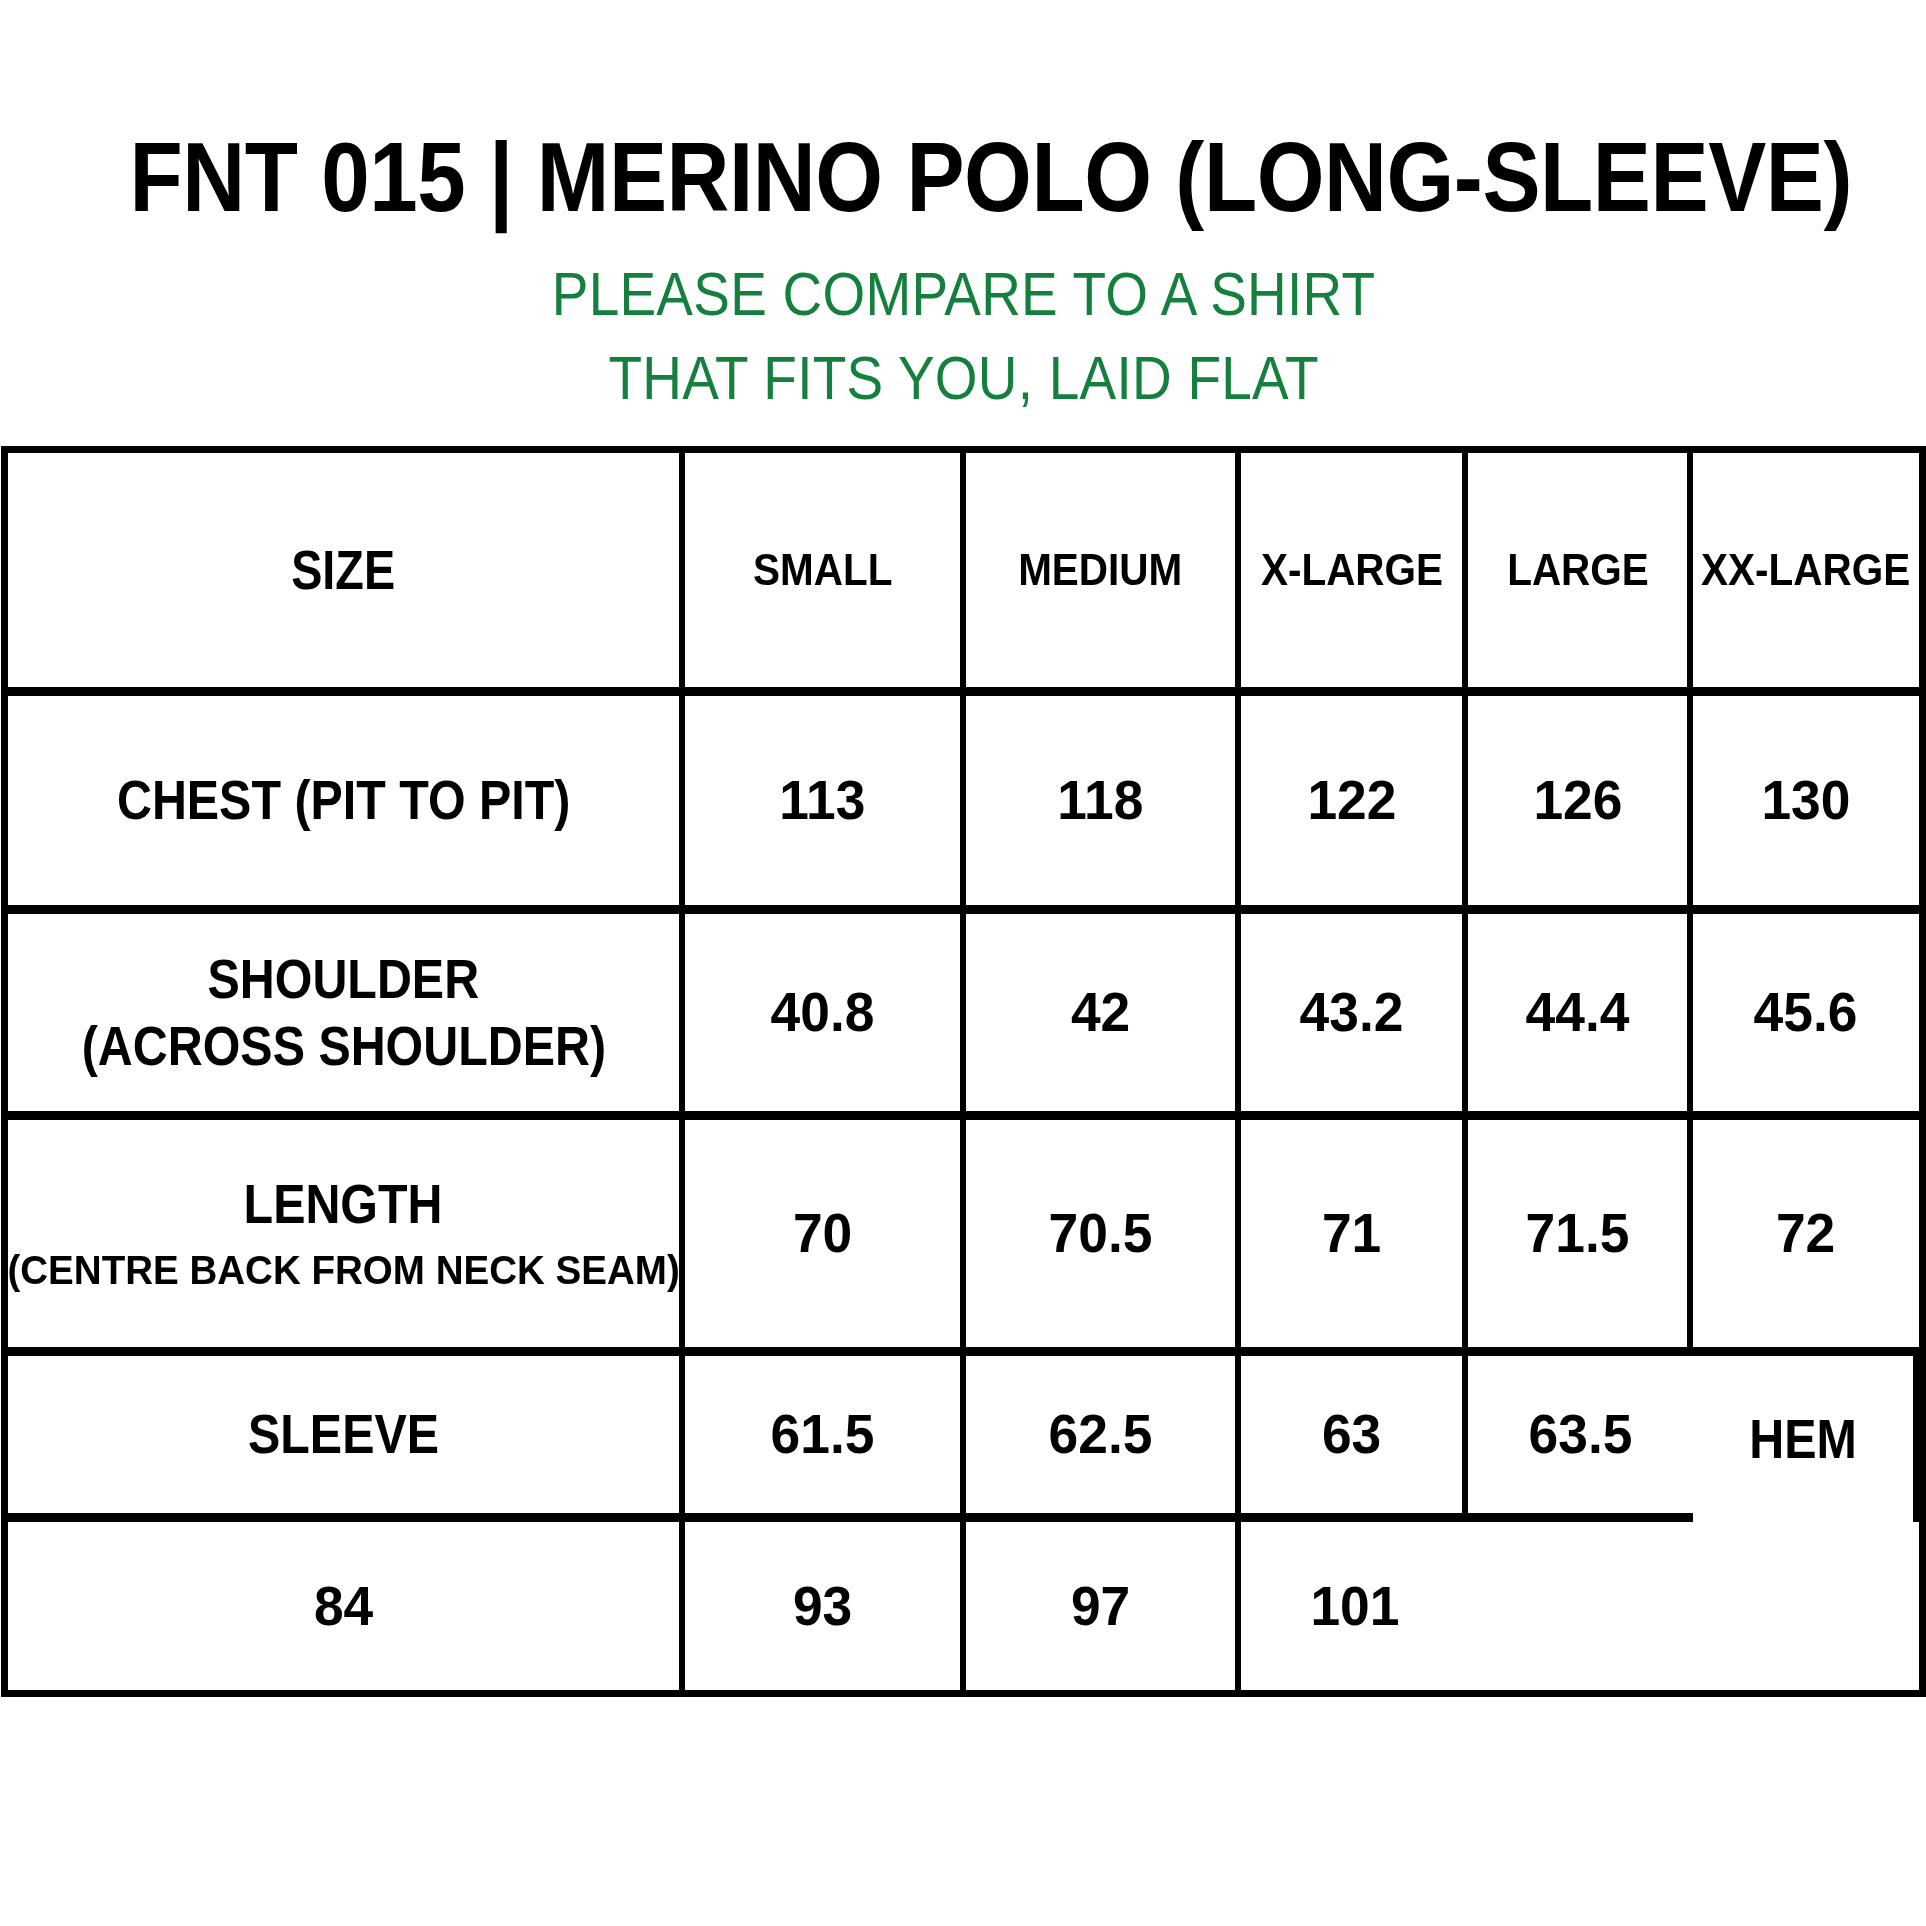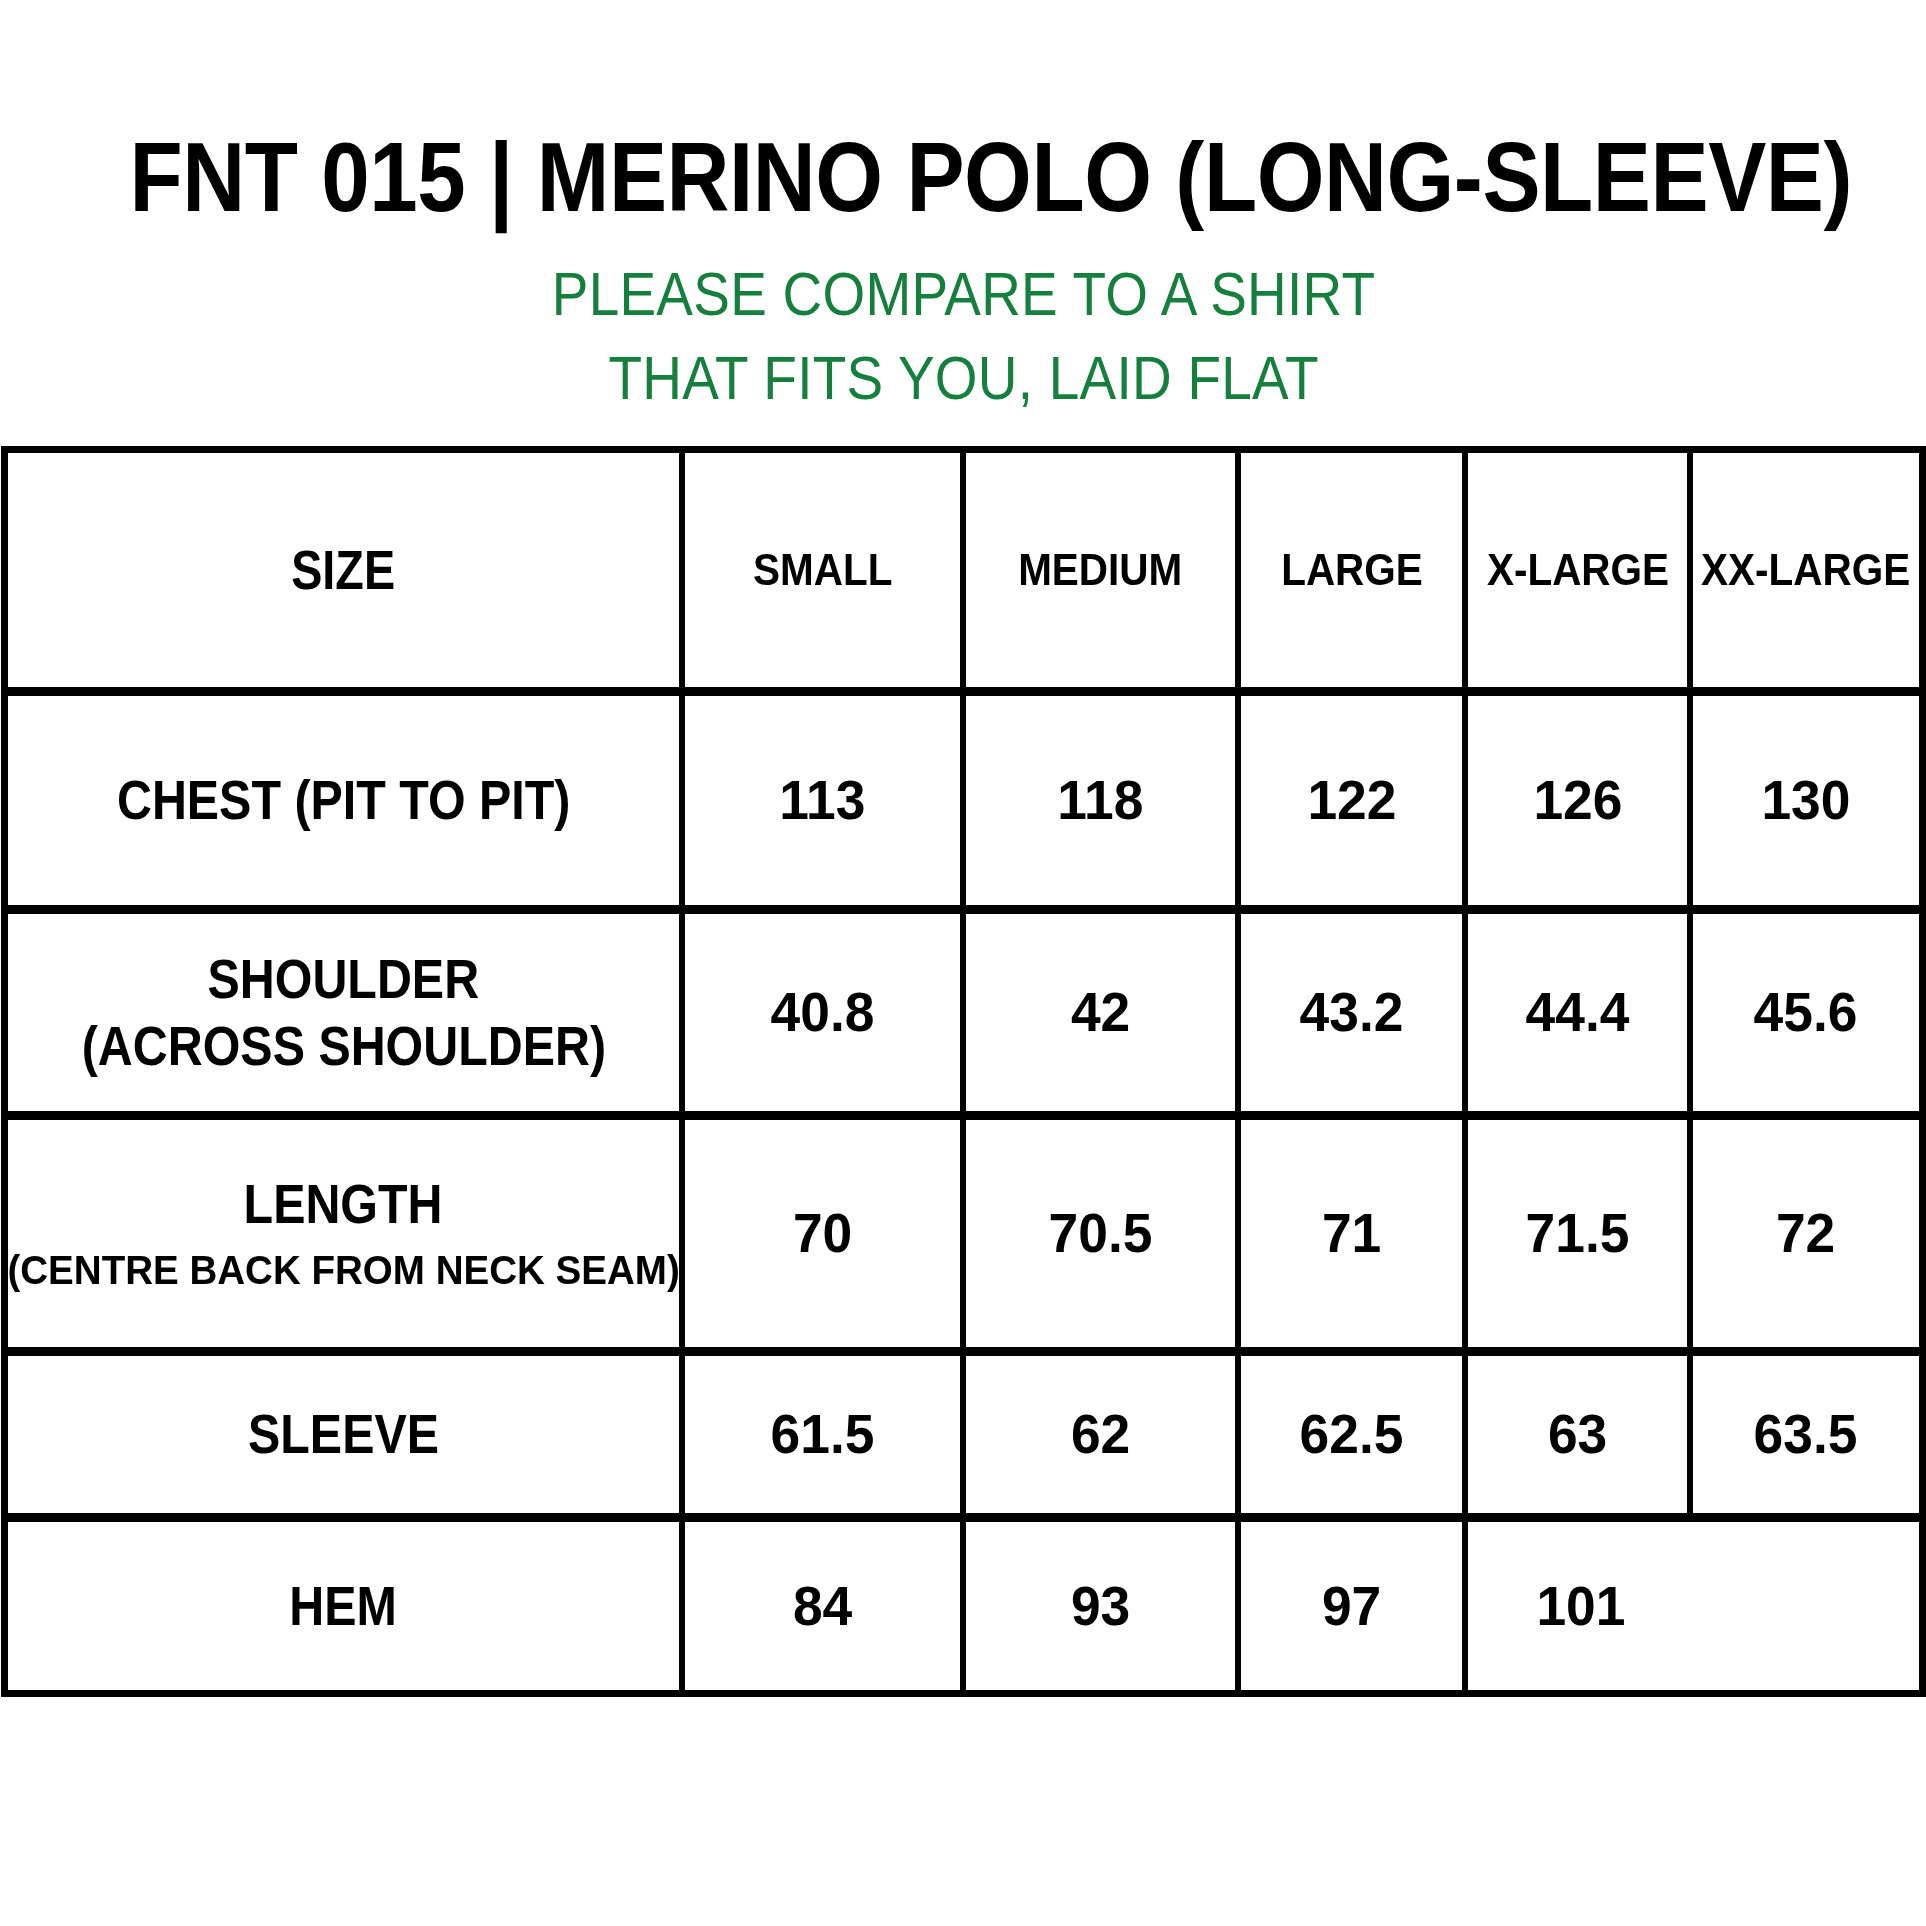--- a/index.html
+++ b/index.html
@@ -98,24 +98,24 @@
     <div class="cell">
       <span class="cond size-label">SIZE</span>
     </div>
     <div class="cell">
       <span class="cond col-h">SMALL</span>
     </div>
     <div class="cell">
       <span class="cond col-h">MEDIUM</span>
     </div>
     <div class="cell">
+      <span class="cond col-h">X-LARGE</span>
+    </div>
+    <div class="cell">
       <span class="cond col-h">LARGE</span>
-    </div>
-    <div class="cell">
-      <span class="cond col-h">X-LARGE</span>
     </div>
     <div class="cell cl">
       <span class="cond col-h">XX-LARGE</span>
     </div>
 
     <div class="cell">
       <span class="cond row-lbl">CHEST (PIT TO PIT)</span>
     </div>
     <div class="cell">
       <span class="cond num">113</span>
@@ -173,23 +173,20 @@
       <span class="cond num">72</span>
     </div>
 
     <div class="cell">
       <span class="cond row-lbl">SLEEVE</span>
     </div>
     <div class="cell">
       <span class="cond num">61.5</span>
     </div>
     <div class="cell">
-      <span class="cond num">62</span>
-    </div>
-    <div class="cell">
       <span class="cond num">62.5</span>
     </div>
     <div class="cell">
       <span class="cond num">63</span>
     </div>
     <div class="cell cl">
       <span class="cond num">63.5</span>
     </div>
 
     <div class="cell rl">

